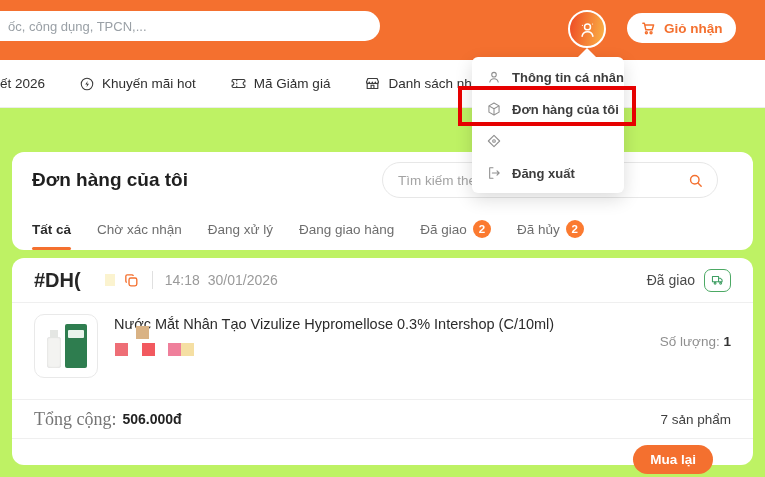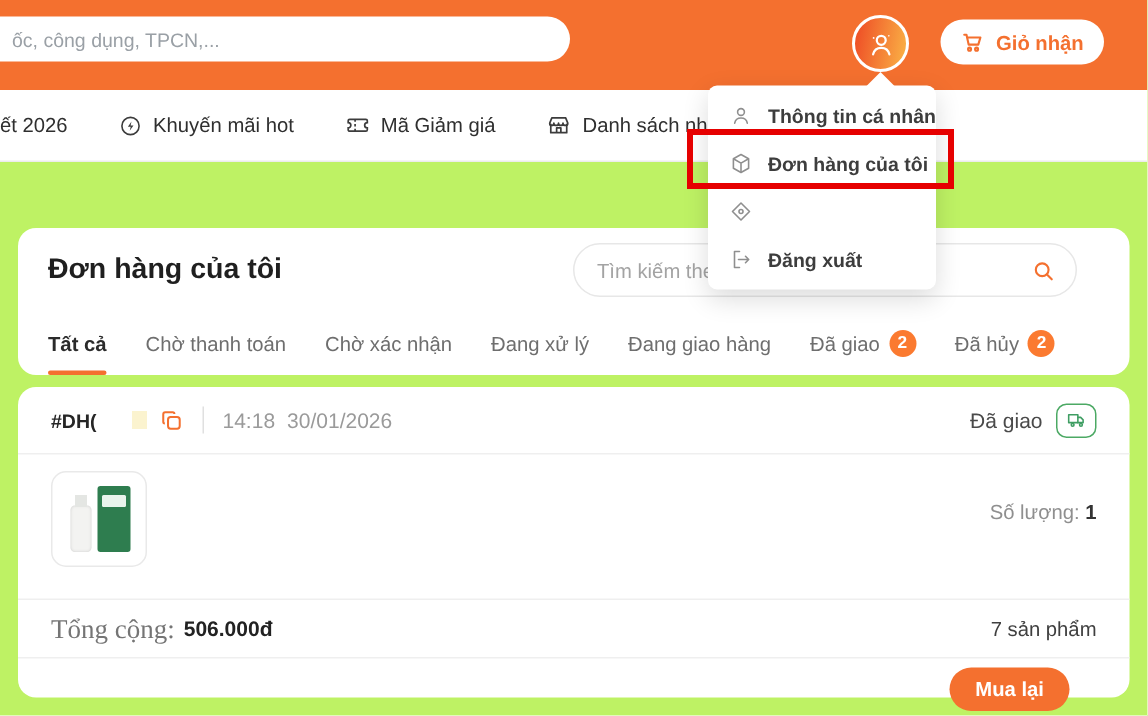--- a/index.html
+++ b/index.html
@@ -54,21 +54,21 @@
   .tab.active{color:#2b2b2b;font-weight:bold;}
   .tab.active::after{content:"";position:absolute;left:0;right:0;bottom:0;height:3px;
                      background:#F4702F;border-radius:2px;}
   .tab-badge{min-width:18px;height:18px;border-radius:9px;background:#FB7A30;color:#fff;
              font-size:11.5px;font-weight:bold;display:inline-flex;align-items:center;
              justify-content:center;padding:0 5px;box-sizing:border-box;}
 
   
   .card-order{position:absolute;left:12px;top:258px;width:741px;height:207px;background:#fff;border-radius:12px;}
   .o-head{height:44px;display:flex;align-items:center;padding:0 22px;border-bottom:1px solid #efefef;}
-  .o-id{font-size:13px;font-weight:bold;color:#262626;}
+  .o-id{font-size:20px;font-weight:bold;color:#262626;}
   .redact-faint{width:10px;height:12px;background:#fbf3cf;margin-left:24px;}
   .copy-ic{display:flex;align-items:center;color:#F4702F;margin-left:8px;cursor:pointer;}
   .o-div{width:1px;height:18px;background:#e0e0e0;margin:0 12px;}
   .o-time{font-size:14px;color:#9a9a9a;display:flex;gap:8px;}
   .o-spacer{flex:1;}
   .o-status{font-size:14px;color:#4a4a4a;}
   .status-ic{width:27px;height:23px;border:1.4px solid #4CA964;border-radius:7px;box-sizing:border-box;
              display:flex;align-items:center;justify-content:center;margin-left:9px;color:#3F9E63;}
 
   .o-product{display:flex;padding:11px 22px 0 22px;height:75px;border-bottom:1px solid #efefef;
@@ -169,23 +169,20 @@
       <svg width="17" height="17" viewBox="0 0 24 24" fill="none" stroke="#F4702F" stroke-width="2" stroke-linecap="round">
         <circle cx="11" cy="11" r="6"></circle>
         <path d="M15.5 15.5L20 20"></path>
       </svg>
     </div>
     <div class="tabs">
       <div class="tab active">
         <span>Tất cả</span>
       </div>
       <div class="tab">
-        <span>Chờ thanh toán</span>
-      </div>
-      <div class="tab">
         <span>Chờ xác nhận</span>
       </div>
       <div class="tab">
         <span>Đang xử lý</span>
       </div>
       <div class="tab">
         <span>Đang giao hàng</span>
       </div>
       <div class="tab">
         <span>Đã giao</span>
@@ -223,20 +220,30 @@
           <circle cx="16.5" cy="17.5" r="1.6"></circle>
         </svg>
       </span>
     </div>
 
     <div class="o-product">
       <div class="p-img">
         <div class="p-box"></div>
         <div class="p-bottle"></div>
       </div>
+      <div class="p-info">
+        <div class="p-name">Nước Mắt Nhân Tạo Vizulize Hypromellose 0.3% Intershop (C/10ml)</div>
+        <div class="redact-wrap">
+          <span class="r-sq r-tan"></span>
+          <span class="r-sq r-1"></span>
+          <span class="r-sq r-2"></span>
+          <span class="r-sq r-3"></span>
+          <span class="r-sq r-4"></span>
+        </div>
+      </div>
       <div class="p-qty">
         <span>Số lượng:</span>
         <b>1</b>
       </div>
     </div>
 
     <div class="o-total">
       <span class="t-label">Tổng cộng:</span>
       <span class="t-value">506.000đ</span>
       <span class="t-count">7 sản phẩm</span>

